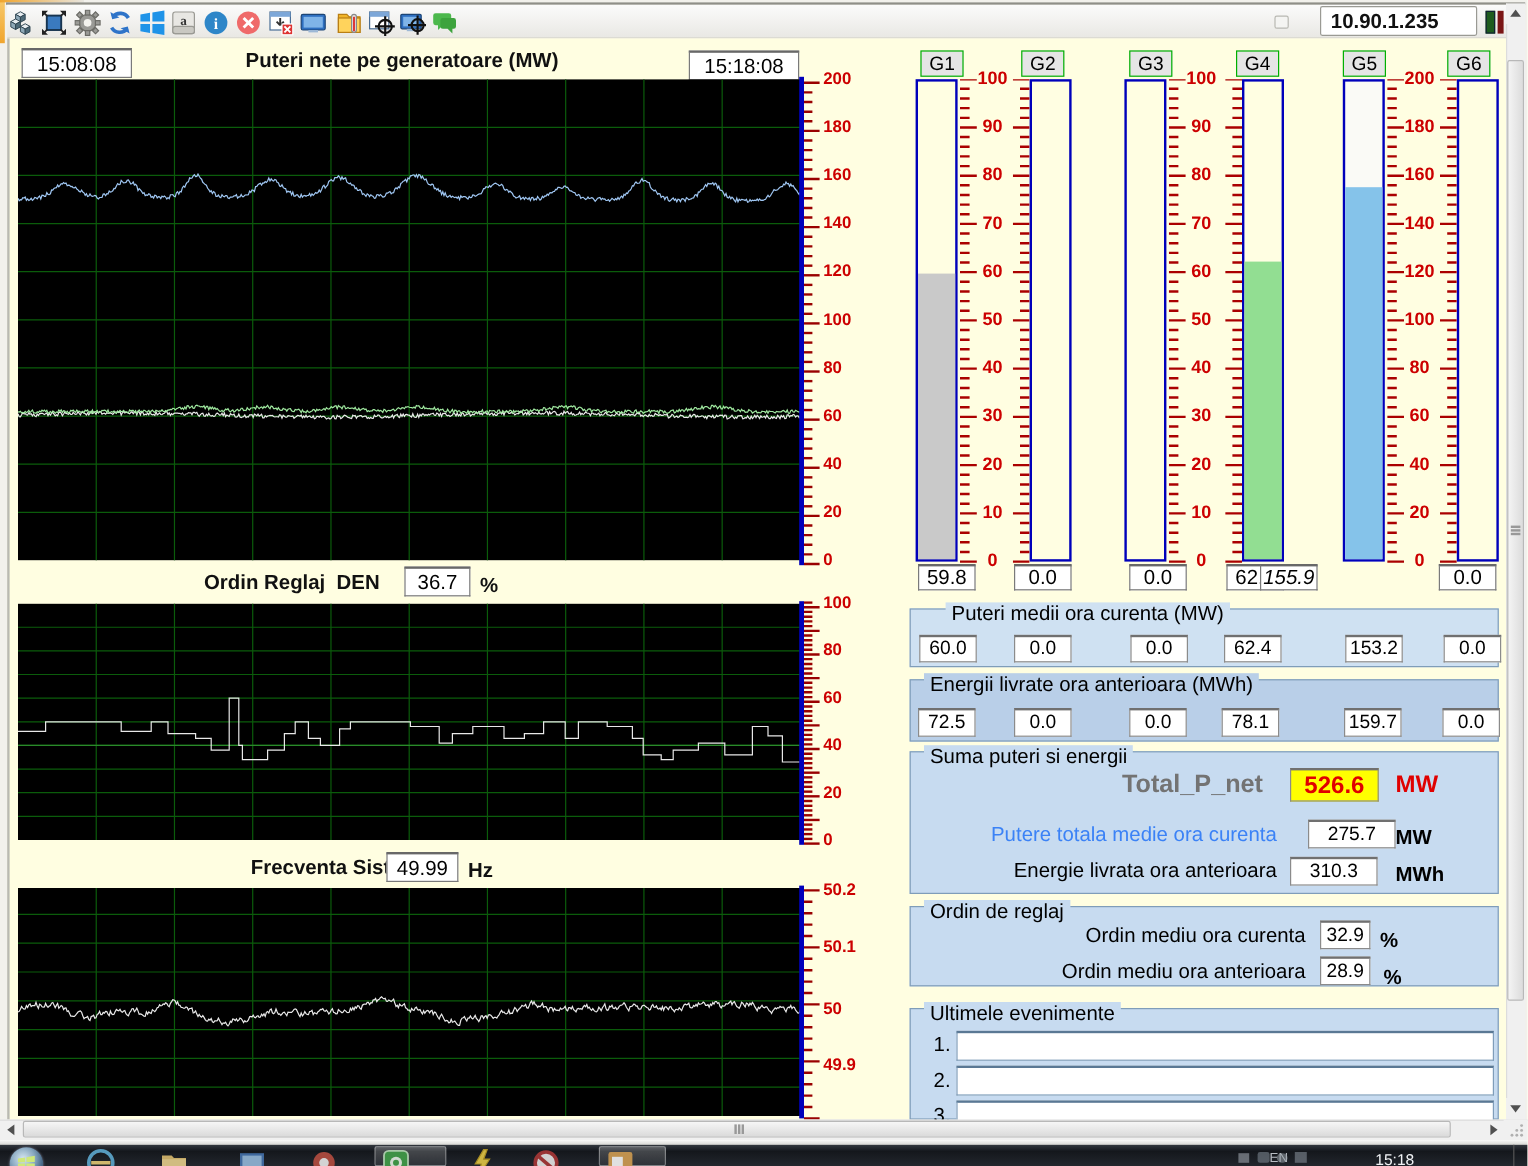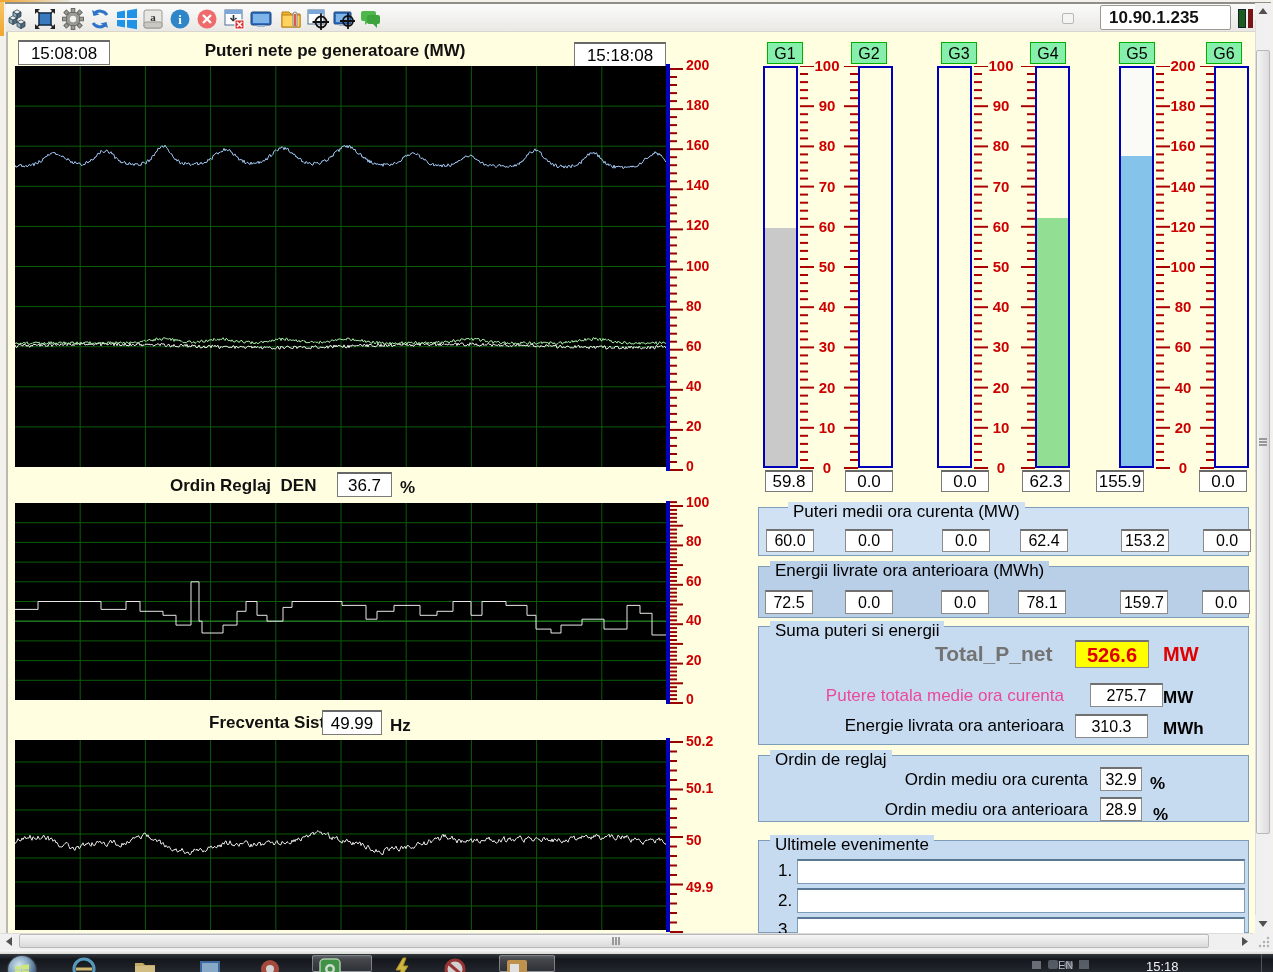--- a/index.html
+++ b/index.html
@@ -1,17 +1,17 @@
 <!DOCTYPE html>
 <html><head><meta charset="utf-8"><style>
 *{margin:0;padding:0;box-sizing:border-box;}
 body{width:1273px;height:972px;overflow:hidden;font-family:"Liberation Sans",sans-serif;background:#fff;position:relative;}
 .abs{position:absolute;}
 .vbox{position:absolute;background:#fff;border:1px solid #7a7a7a;border-top:2px solid #686868;text-align:center;font-size:17px;color:#000;}
-.glabel{position:absolute;width:36px;height:22px;background:#86efac;border:1px solid #00b000;color:#000;font-size:16px;text-align:center;line-height:21px;}
+.glabel{position:absolute;width:36px;height:22px;background:#e5e5e5;border:1px solid #00b000;color:#000;font-size:16px;text-align:center;line-height:21px;}
 .gbar{position:absolute;border:2px solid #0000bb;background:#fffee2;}
 .pbox{position:absolute;background:#fff;border:1px solid #8b8b8b;border-top:2px solid #707070;text-align:center;font-size:16px;}
 </style></head><body>
 <div class="abs" style="left:0;top:0;width:1273px;height:972px;background:#f2f1ec;"></div>
 <div class="abs" style="left:0;top:0;width:4px;height:36px;background:linear-gradient(180deg,#f7c96b,#f0a52e);"></div>
 <div class="abs" style="left:0;top:0;width:70px;height:2px;background:linear-gradient(90deg,#f0a52e,#e8e6e0);"></div>
 <div class="abs" style="left:5px;top:2px;width:1266px;height:2px;background:#8f8f88;"></div>
 <div class="abs" style="left:6px;top:4px;width:1263px;height:28px;background:linear-gradient(180deg,#fbfbfb,#e9e8e4);border-bottom:1px solid #d8d6ce;"></div>
 <div class="abs" style="left:6px;top:8px;width:22px;height:22px;"><svg width="22" height="22" viewBox="0 0 22 22">
       <g stroke="#2e4450" stroke-width="0.8">
@@ -365,21 +365,21 @@
 <div class="glabel" style="left:941px;top:42px;">G3</div>
 <div class="gbar" style="left:937px;top:66px;width:35px;height:402px;background:#fffee2;"></div>
 <div class="vbox" style="left:941px;top:470px;width:48px;height:22px;line-height:20px;">0.0</div>
 <div class="glabel" style="left:1030px;top:42px;">G4</div>
 <div class="gbar" style="left:1035px;top:66px;width:35px;height:402px;background:#fffee2;"></div>
 <div class="abs" style="left:1037px;top:218.0px;width:31px;height:248.0px;background:#92de92;"></div>
 <div class="vbox" style="left:1022px;top:470px;width:48px;height:22px;line-height:20px;">62.3</div>
 <div class="glabel" style="left:1119px;top:42px;">G5</div>
 <div class="gbar" style="left:1119px;top:66px;width:35px;height:402px;background:#fafaf6;"></div>
 <div class="abs" style="left:1121px;top:155.8px;width:31px;height:310.2px;background:#85c3ea;"></div>
-<div class="vbox" style="left:1096px;top:470px;width:48px;height:22px;line-height:20px;">155.9</div>
+<div class="vbox" style="left:1050px;top:470px;width:48px;height:22px;line-height:20px;font-style:italic;">155.9</div>
 <div class="glabel" style="left:1206px;top:42px;">G6</div>
 <div class="gbar" style="left:1214px;top:66px;width:35px;height:402px;background:#fffee2;"></div>
 <div class="vbox" style="left:1199px;top:470px;width:48px;height:22px;line-height:20px;">0.0</div>
 <svg style="position:absolute;left:800px;top:66px" width="16" height="406">
     <line x1="0" y1="402.0" x2="14" y2="402.0" stroke="#aa0000" stroke-width="2"></line>
     <line x1="0" y1="394.0" x2="8" y2="394.0" stroke="#aa0000" stroke-width="2"></line>
     <line x1="0" y1="385.9" x2="8" y2="385.9" stroke="#aa0000" stroke-width="2"></line>
     <line x1="0" y1="377.9" x2="8" y2="377.9" stroke="#aa0000" stroke-width="2"></line>
     <line x1="0" y1="369.8" x2="8" y2="369.8" stroke="#aa0000" stroke-width="2"></line>
     <line x1="0" y1="361.8" x2="14" y2="361.8" stroke="#aa0000" stroke-width="2"></line>
@@ -741,21 +741,21 @@
 <div class="pbox" style="left:845px;top:590px;width:48px;height:24px;line-height:21px;font-size:16px;">0.0</div>
 <div class="pbox" style="left:941px;top:590px;width:48px;height:24px;line-height:21px;font-size:16px;">0.0</div>
 <div class="pbox" style="left:1018px;top:590px;width:48px;height:24px;line-height:21px;font-size:16px;text-align:center;">78.1</div>
 <div class="pbox" style="left:1120px;top:590px;width:48px;height:24px;line-height:21px;font-size:16px;">159.7</div>
 <div class="pbox" style="left:1202px;top:590px;width:48px;height:24px;line-height:21px;font-size:16px;">0.0</div>
 <div class="abs" style="left:758px;top:626px;width:491px;height:119px;background:#c7dbf0;border:1px solid #7f9db9;"></div>
 <div class="abs" style="left:770px;top:621px;background:#c7dbf0;padding:0 5px;font-size:17px;color:#000;">Suma puteri si energii</div>
 <div class="abs" style="left:935px;top:642px;font-size:21px;font-weight:bold;color:#737373;">Total_P_net</div>
 <div class="abs" style="left:1075px;top:640px;width:74px;height:28px;background:#ffff00;border:1px solid #8b8b8b;border-top:2px solid #707070;text-align:center;line-height:26px;font-size:20px;font-weight:bold;color:#e00000;">526.6</div>
 <div class="abs" style="left:1163px;top:643px;font-size:20px;font-weight:bold;color:#e00000;">MW</div>
-<div class="abs" style="left:800px;top:686px;width:264px;text-align:right;font-size:17px;color:#ec4899;">Putere totala medie ora curenta</div>
+<div class="abs" style="left:800px;top:686px;width:264px;text-align:right;font-size:17px;color:#3b82f6;">Putere totala medie ora curenta</div>
 <div class="pbox" style="left:1090px;top:683px;width:73px;height:24px;line-height:21px;font-size:16px;">275.7</div>
 <div class="abs" style="left:1163px;top:688px;font-size:17px;font-weight:bold;color:#000;">MW</div>
 <div class="abs" style="left:800px;top:716px;width:264px;text-align:right;font-size:17px;color:#000;">Energie livrata ora anterioara</div>
 <div class="pbox" style="left:1075px;top:714px;width:73px;height:24px;line-height:21px;font-size:16px;">310.3</div>
 <div class="abs" style="left:1163px;top:719px;font-size:17px;font-weight:bold;color:#000;">MWh</div>
 <div class="abs" style="left:758px;top:755px;width:491px;height:67px;background:#c7dbf0;border:1px solid #7f9db9;"></div>
 <div class="abs" style="left:770px;top:750px;background:#c7dbf0;padding:0 5px;font-size:17px;color:#000;">Ordin de reglaj</div>
 <div class="abs" style="left:860px;top:770px;width:228px;text-align:right;font-size:17px;color:#000;">Ordin mediu ora curenta</div>
 <div class="pbox" style="left:1100px;top:767px;width:42px;height:24px;line-height:21px;font-size:16px;">32.9</div>
 <div class="abs" style="left:1150px;top:774px;font-size:17px;font-weight:bold;color:#000;">%</div>

